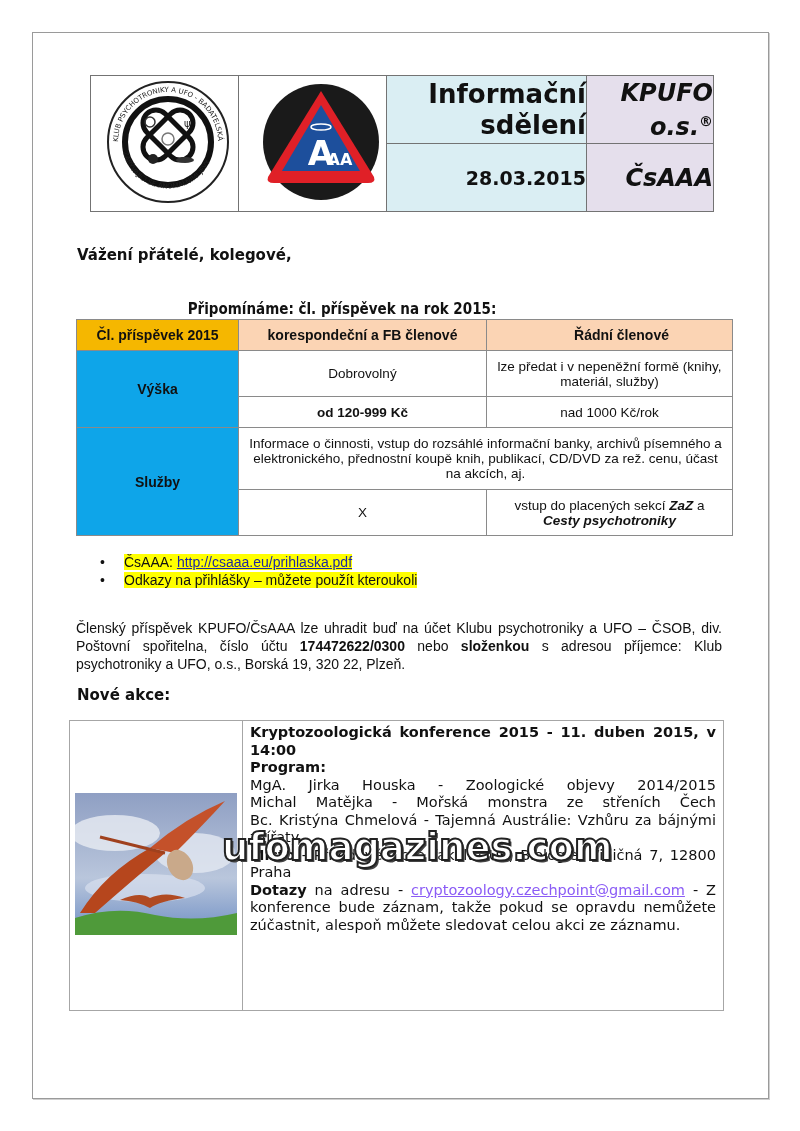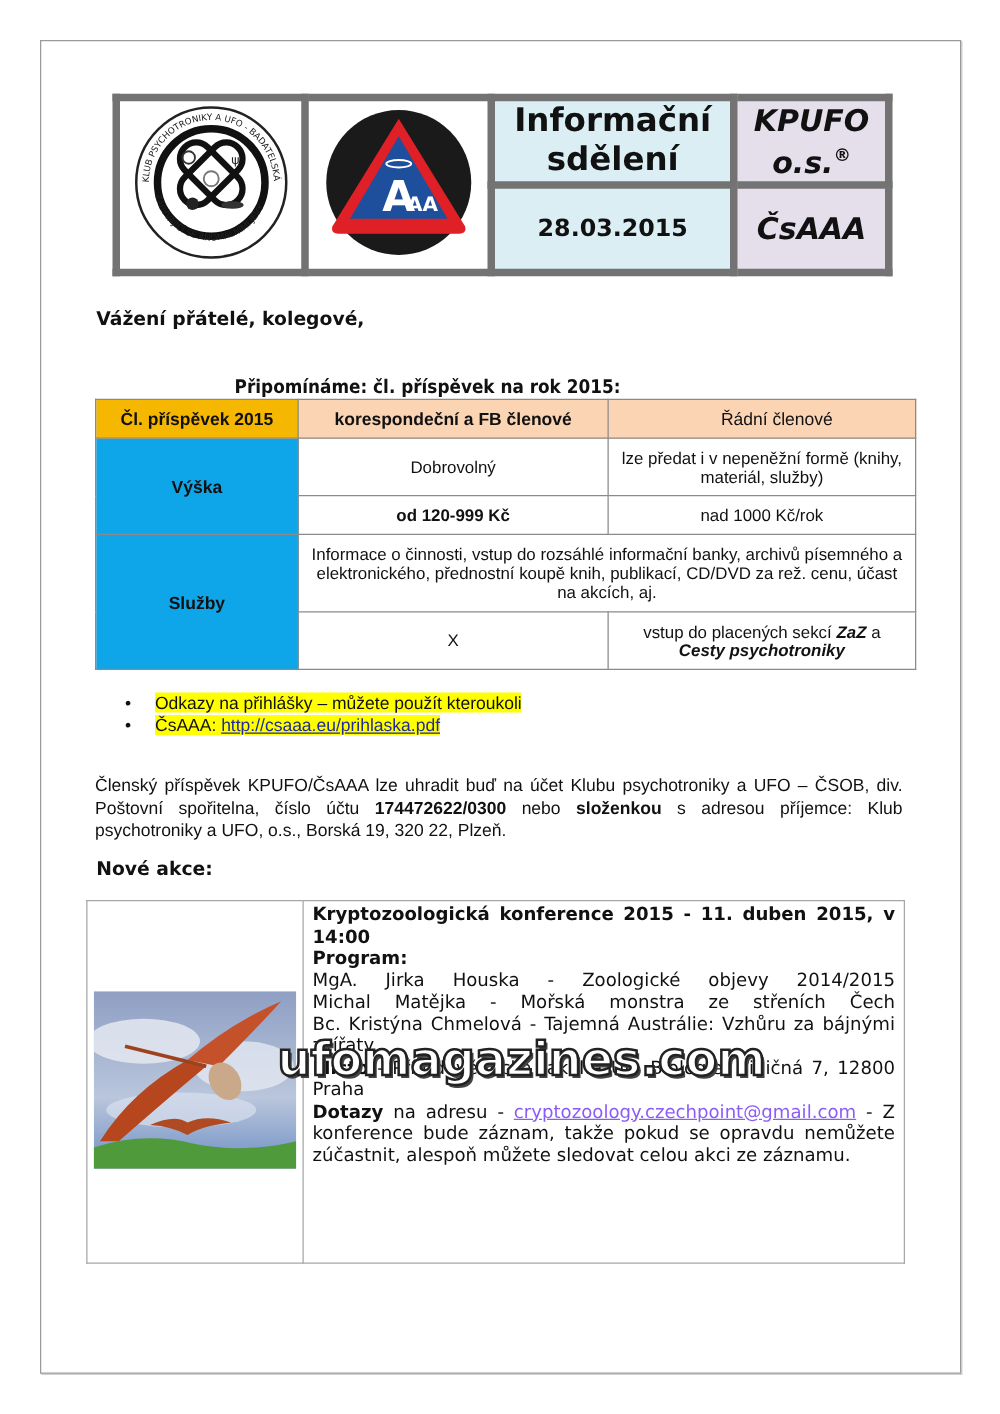--- a/index.html
+++ b/index.html
@@ -4,40 +4,40 @@
 <style>
   html, body { margin: 0; padding: 0; background: #ffffff; }
   body { width: 800px; height: 1131px; position: relative; overflow: hidden;
          font-family: "DejaVu Sans", sans-serif; color: #111; }
   .page { position: absolute; left: 32px; top: 32px; width: 735px; height: 1065px;
           border: 1px solid #9a9a9a; box-shadow: 1px 1px 0 #cfcfcf; background: #fff; }
 
   
   .hdr { position: absolute; left: 90px; top: 75px; width: 624px; height: 136px;
          border-collapse: collapse; }
-  .hdr td { border: 6px solid #737373; padding: 0; text-align: center; vertical-align: middle; }
+  .hdr td { border: 1px solid #737373; padding: 0; text-align: right; vertical-align: middle; }
   .hdr .logo { width: 147px; }
   .hdr .info { width: 199px; background: #daeef3; font-weight: bold; }
   .hdr .org { width: 126px; background: #e5dfec; font-weight: bold; font-style: italic; }
   .hdr .title { font-size: 26px; line-height: 31px; }
   .hdr .date { font-size: 19px; }
   .hdr .orgname { font-size: 24px; line-height: 28px; }
   .hdr sup { font-size: 14px; font-style: normal; }
 
   .greeting { position: absolute; left: 77px; top: 246px; font-size: 15px; font-weight: bold; }
   .reminder { position: absolute; left: 0; width: 684px; top: 300px; text-align: center;
               font-size: 15px; font-weight: bold; font-family: "DejaVu Sans Condensed","DejaVu Sans", sans-serif; }
 
   
   .fees { position: absolute; left: 76px; top: 319px; width: 657px; border-collapse: collapse;
           font-family: "Liberation Sans", sans-serif; font-size: 13.5px; }
   .fees td { border: 1px solid #8a8a8a; text-align: center; vertical-align: middle; padding: 2px 8px; }
   .fees .h1 { background: #f5b700; font-weight: bold; width: 145px; font-size: 14px; }
   .fees .h2 { background: #fbd4b4; font-weight: bold; width: 231px; font-size: 14px; }
-  .fees .h3 { background: #fbd4b4; font-weight: normal; font-size: 14px; padding-left: 32px; }
+  .fees .h3 { background: #fbd4b4; font-weight: bold; font-size: 14px; padding-left: 32px; }
   .fees .rowlabel { background: #0ea5e9; font-weight: bold; font-size: 14px; margin-left: 36px; }
   .fees b { font-weight: bold; }
 
   .links { position: absolute; left: 100px; top: 553px; margin: 0; padding: 0; list-style: none;
            font-family: "Liberation Sans", sans-serif; font-size: 14px; line-height: 18px; }
   .links li { position: relative; padding-left: 24px; }
   .links li::before { content: "\2022"; position: absolute; left: 0; top: 0; }
   .hl { background: #ffff00; }
   .links a { color: #1f2a9e; text-decoration: underline; }
 
@@ -139,22 +139,22 @@
     <td>X</td>
     <td>
       <span>vstup do placených sekcí </span><b><i>ZaZ</i></b><span> a</span><br>
       <b><i>Cesty psychotroniky</i></b>
     </td>
   </tr>
 </tbody>
   </table>
 
 <ul class="links">
+  <li><span class="hl"><span>ČsAAA: </span><a>http://csaaa.eu/prihlaska.pdf</a></span></li>
   <li><span class="hl">Odkazy na přihlášky – můžete použít kteroukoli</span></li>
-  <li><span class="hl"><span>ČsAAA: </span><a>http://csaaa.eu/prihlaska.pdf</a></span></li>
 </ul>
 
 <div class="para">
   <span>Členský příspěvek KPUFO/ČsAAA lze uhradit buď na účet Klubu psychotroniky a UFO – ČSOB, div. Poštovní spořitelna, číslo účtu </span><b>174472622/0300</b><span> nebo </span><b>složenkou</b><span> s adresou příjemce: Klub psychotroniky a UFO, o.s., Borská 19, 320 22, Plzeň.</span>
 </div>
 
 <div class="newact">Nové akce:</div>
 
 <table class="event">
   <tbody>

